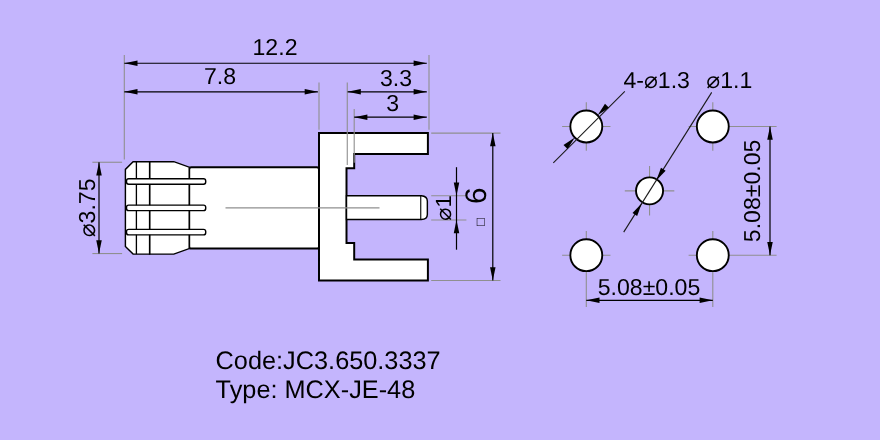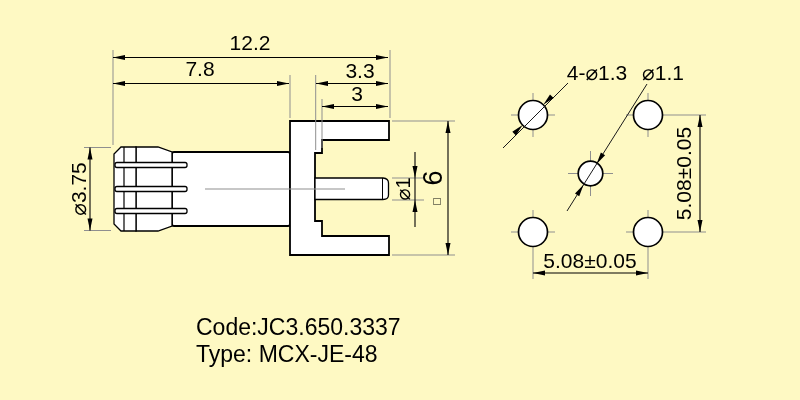--- a/index.html
+++ b/index.html
@@ -1,17 +1,17 @@
 <!DOCTYPE html>
 <html><head>
 <meta charset="utf-8">
 <style>
   html,body{margin:0;padding:0;background:#fff;}
   body{width:800px;height:400px;overflow:hidden;font-family:"Liberation Sans","DejaVu Sans",sans-serif;}
-  .stage{position:relative;width:800px;height:400px;background:#fef9c3;}
+  .stage{position:relative;width:800px;height:400px;background:#c4b5fd;}
   svg{display:block;}
   .outline{stroke:#000;fill:#fff;stroke-width:1.8;stroke-linejoin:miter;}
   .outline-thin{stroke:#000;fill:#fff;stroke-width:1.3;}
   .edge{stroke:#000;stroke-width:1.2;fill:none;}
   .dim{stroke:#000;stroke-width:1.1;fill:none;}
   .arrow{fill:#000;stroke:none;}
   .ext{stroke:#8f8f8f;stroke-width:1;fill:none;}
   .leader{stroke:#1a1a1a;stroke-width:1;fill:none;}
   .hole{stroke:#000;stroke-width:1.7;fill:#fff;}
   .dimtext{font-size:21px;fill:#000;}

